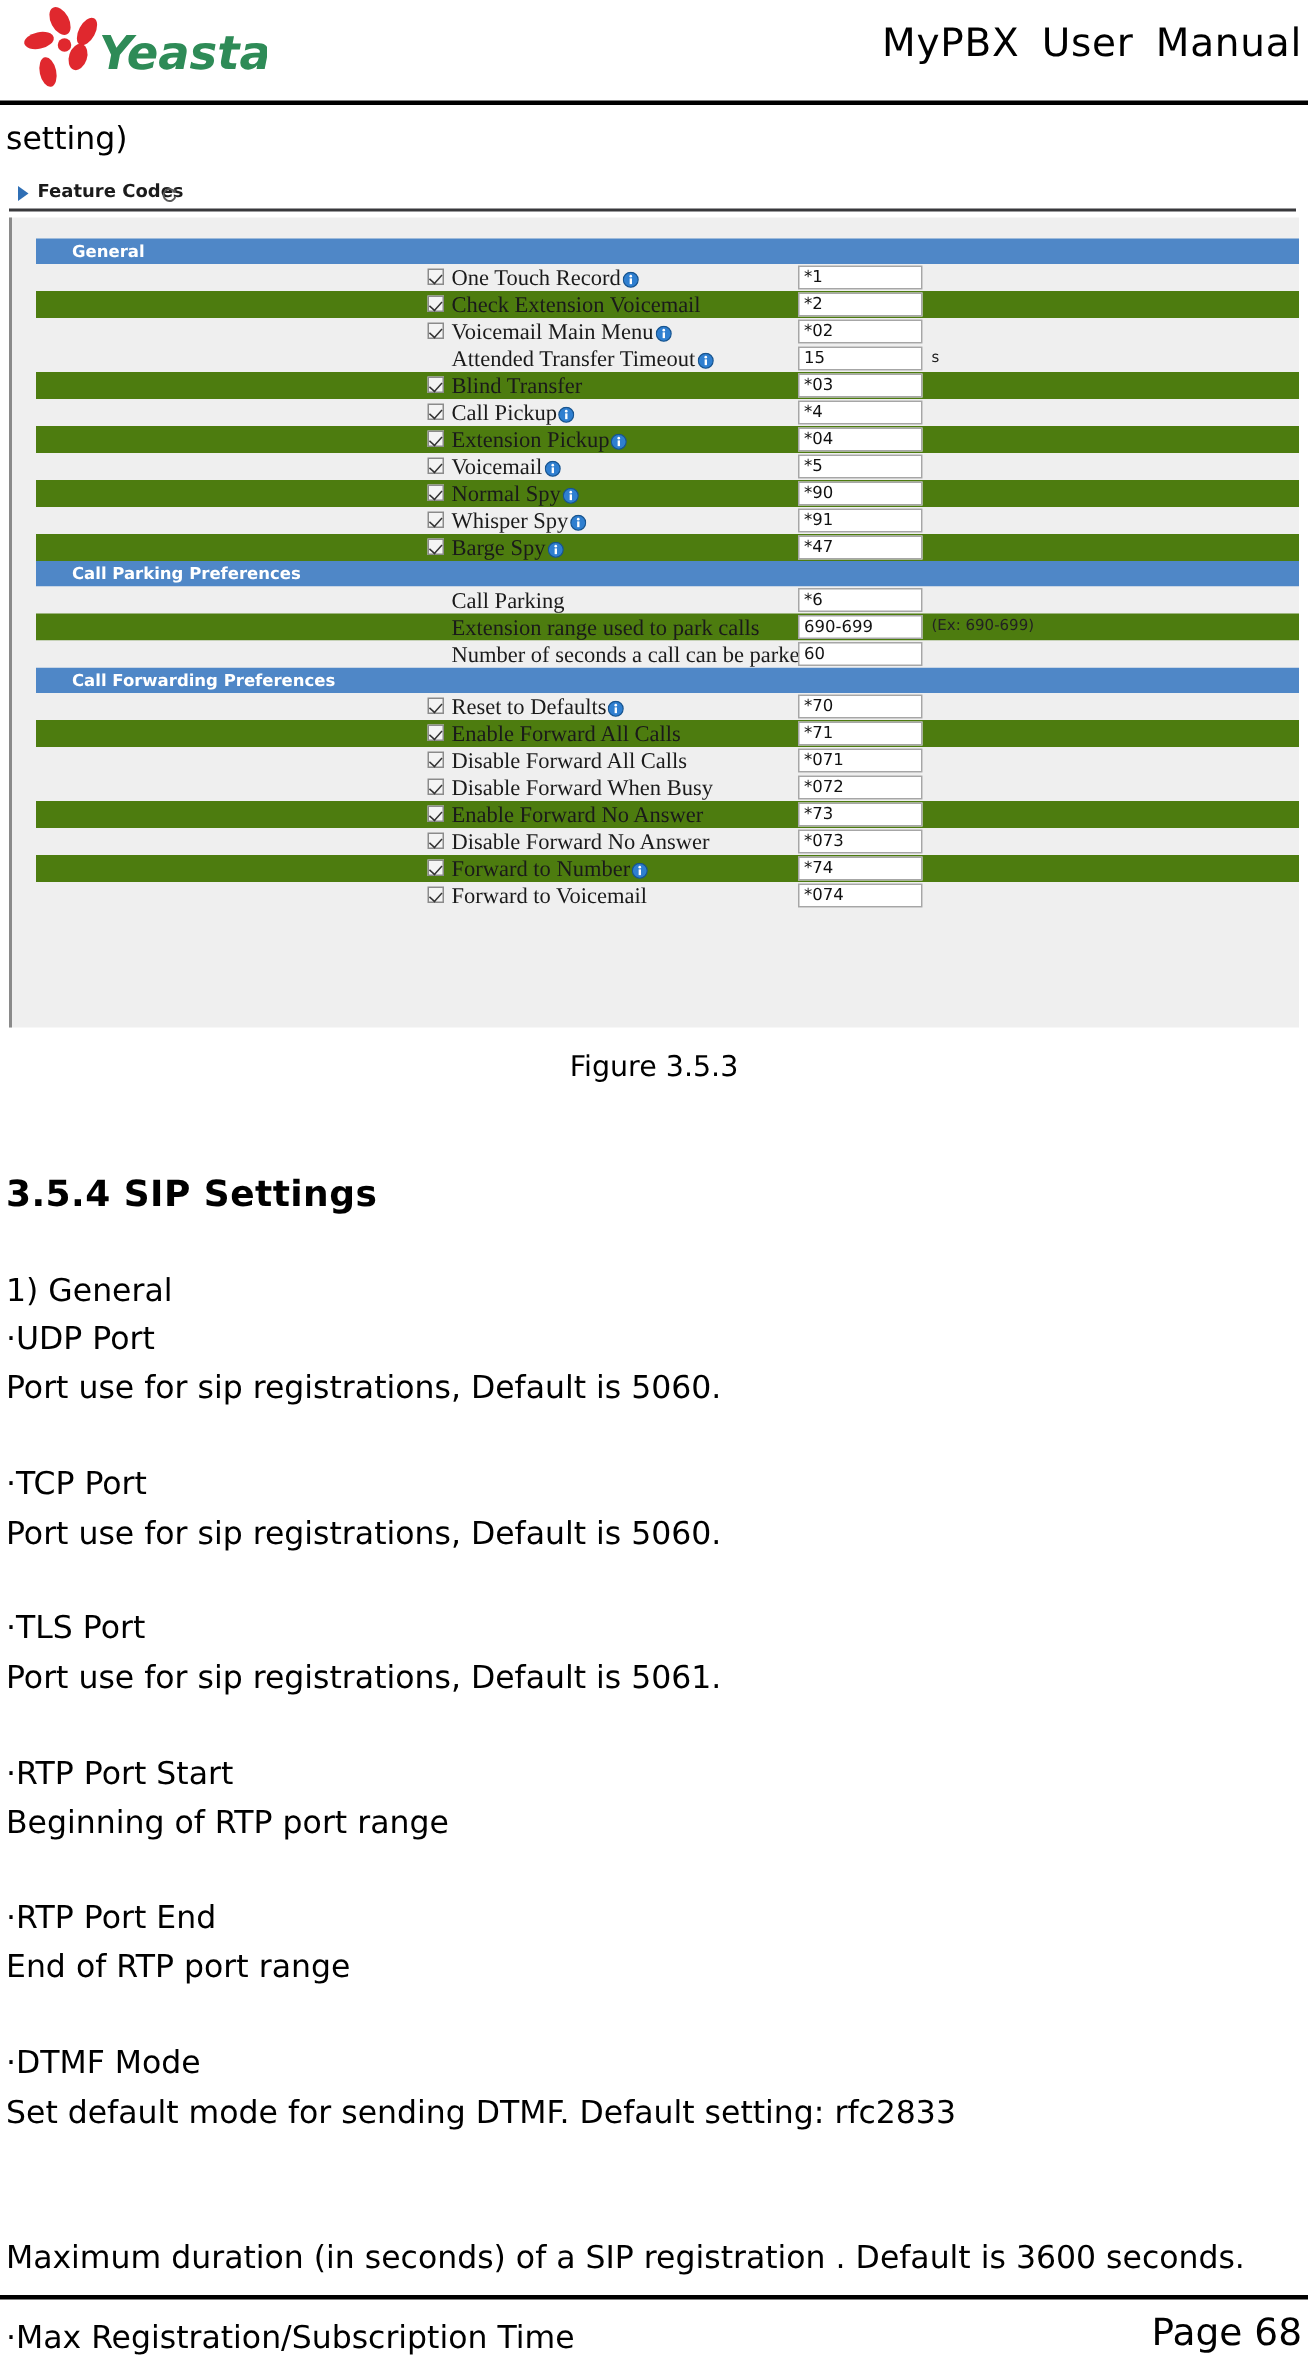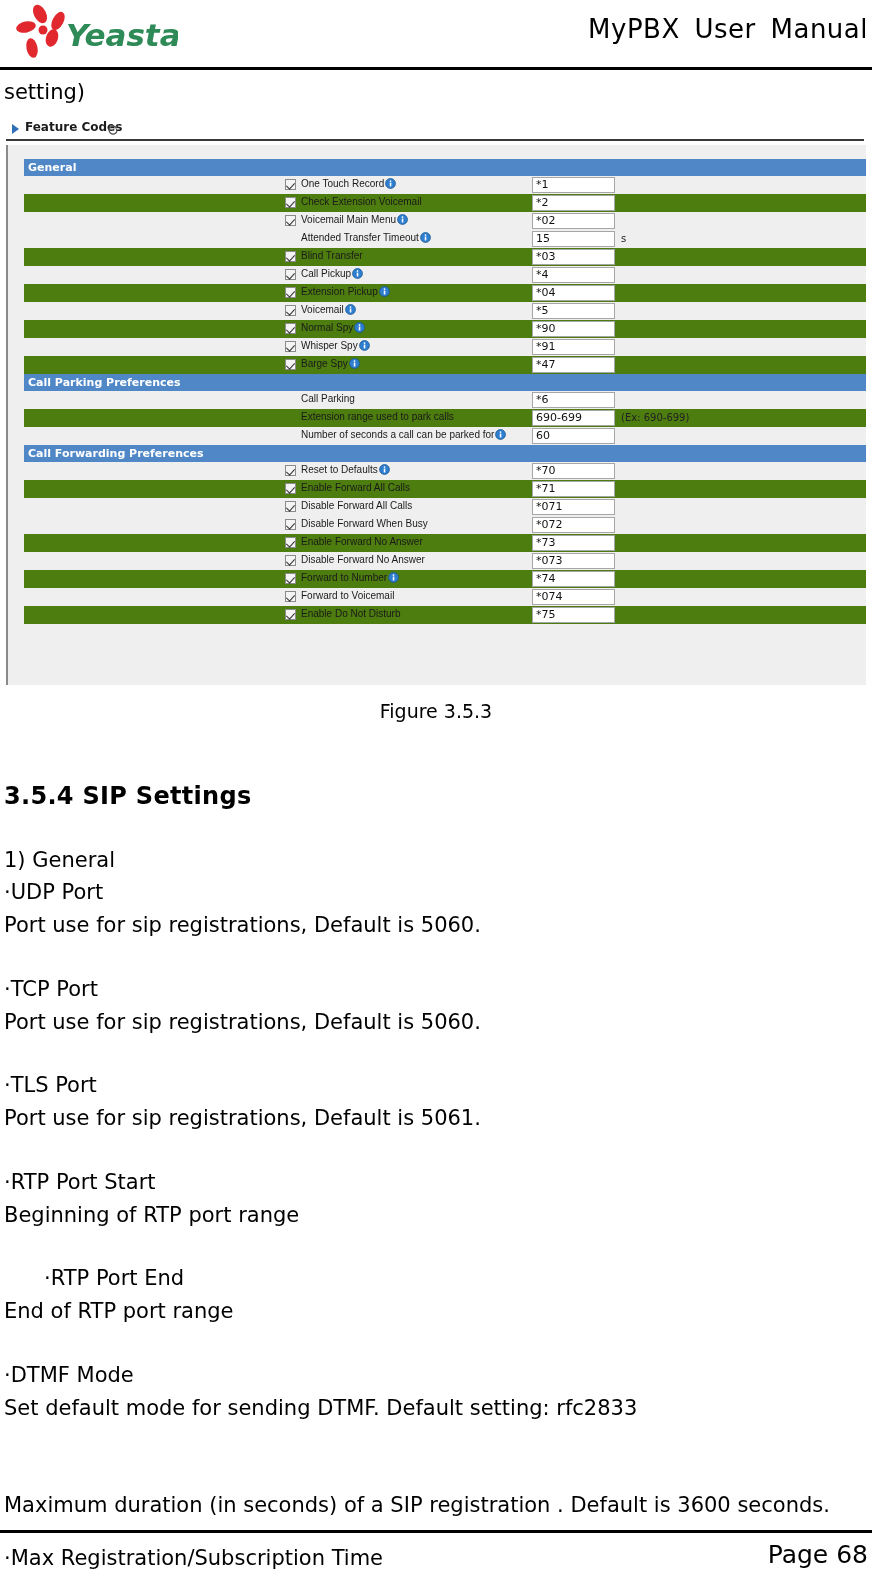--- a/index.html
+++ b/index.html
@@ -118,21 +118,21 @@
     width: 842px;
   }
 
   .sec-head {
     background: #4f87c7;
     color: #ffffff;
     font-size: 11px;
     font-weight: bold;
     height: 17px;
     line-height: 17px;
-    padding-left: 4px;
+    padding-left: 24px;
     box-sizing: border-box;
     font-family: "DejaVu Sans", sans-serif;
   }
 
   .row {
     position: relative;
     height: 18px;
     background: #efefef;
   }
   .row.alt { background: #4d7c0f; }
@@ -156,24 +156,24 @@
     height: 7px;
     border: solid #333;
     border-width: 0 1.4px 1.4px 0;
     transform: rotate(42deg);
   }
 
   .lbl {
     position: absolute;
     left: 277px;
     top: 2px;
-    font-size: 10px;
+    font-size: 15px;
     color: #1a1a1a;
     white-space: nowrap;
-    font-family: Liberation Sans, sans-serif;
+    font-family: Liberation Serif, serif;
   }
   .row.nocb .lbl { left: 277px; }
 
   .info {
     display: inline-block;
     vertical-align: -2px;
     margin-left: 1px;
     width: 11px;
     height: 11px;
   }
@@ -441,42 +441,37 @@
               <circle cx="6" cy="3.4" r="0.95" fill="#ffffff"></circle>
               <rect x="5.2" y="5" width="1.7" height="4.2" fill="#ffffff"></rect>
             </svg></span></div>
         <div class="fld">*74</div>
       </div>
       <div class="row">
         <div class="cb"></div>
         <div class="lbl"><span>Forward to Voicemail</span></div>
         <div class="fld">*074</div>
       </div>
-      <div class="row alt">
-        <div class="cb"></div>
-        <div class="lbl"><span>Enable Do Not Disturb</span></div>
-        <div class="fld">*75</div>
-      </div>
     </div>
 </div>
 
 <div class="fig-cap">Figure 3.5.3</div>
 
 <div class="h2" style="top:782px">3.5.4 SIP Settings</div>
 <div id="body-blocks">
     <div class="p" style="top: 848px;">1) General</div>
     <div class="p b" style="top: 880px;">·UDP Port</div>
     <div class="p" style="top: 913px;">Port use for sip registrations, Default is 5060.</div>
     <div class="p b" style="top: 977px;">·TCP Port</div>
     <div class="p" style="top: 1010px;">Port use for sip registrations, Default is 5060.</div>
     <div class="p b" style="top: 1073px;">·TLS Port</div>
     <div class="p" style="top: 1106px;">Port use for sip registrations, Default is 5061.</div>
     <div class="p b" style="top: 1170px;">·RTP Port Start</div>
     <div class="p" style="top: 1203px;">Beginning of RTP port range</div>
-    <div class="p b" style="top: 1266px; margin-left: 40px;">·RTP Port End</div>
+    <div class="p b" style="top: 1266px;">·RTP Port End</div>
     <div class="p" style="top: 1299px;">End of RTP port range</div>
     <div class="p b" style="top: 1363px;">·DTMF Mode</div>
     <div class="p" style="top: 1396px;">Set default mode for sending DTMF. Default setting: rfc2833</div>
     <div class="p b" style="top: 1536px; margin-top: 10px;">·Max Registration/Subscription Time</div>
     <div class="p" style="top: 1493px;">Maximum duration (in seconds) of a SIP registration . Default is 3600 seconds.</div>
   </div>
 
 <div class="footer-rule"></div>
 <div class="page-num">Page 68</div>
 

